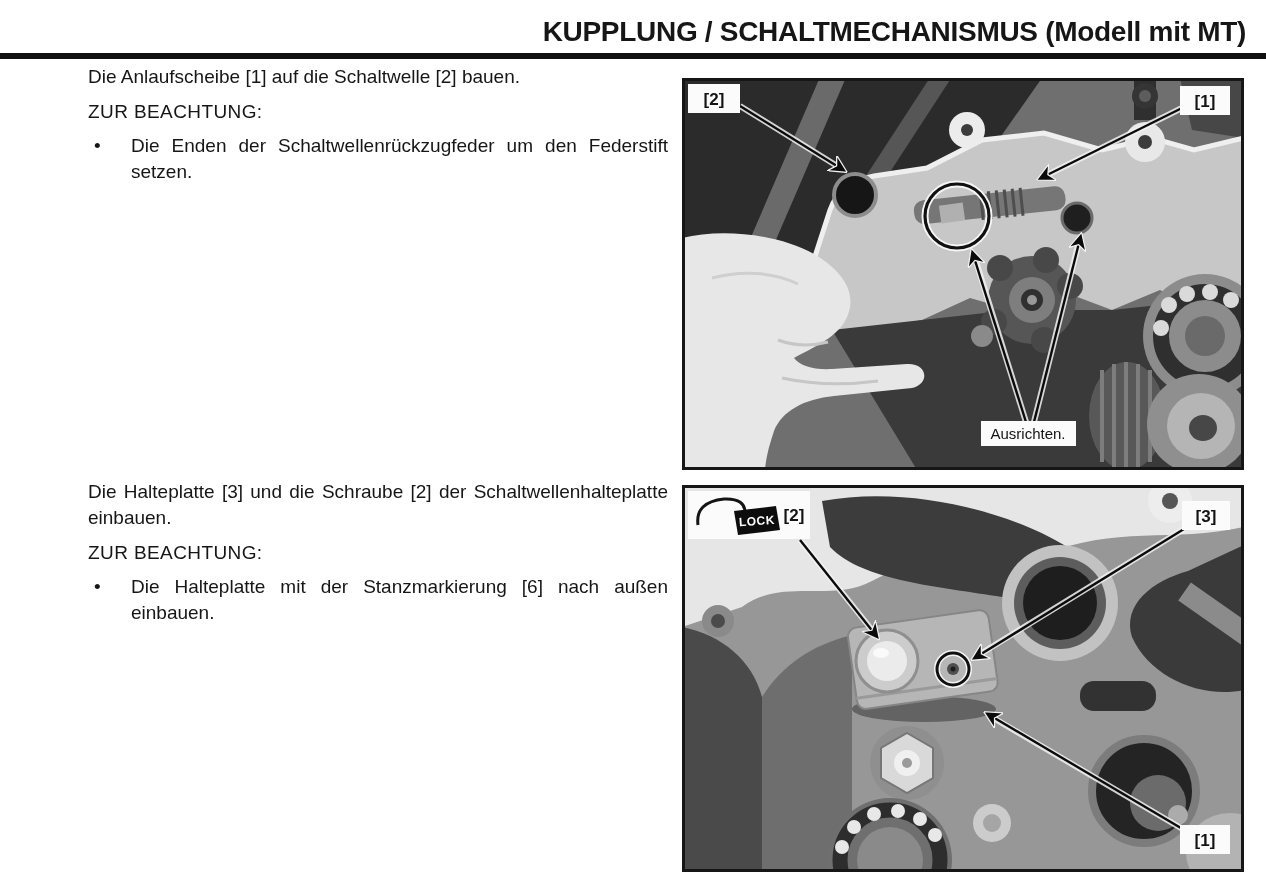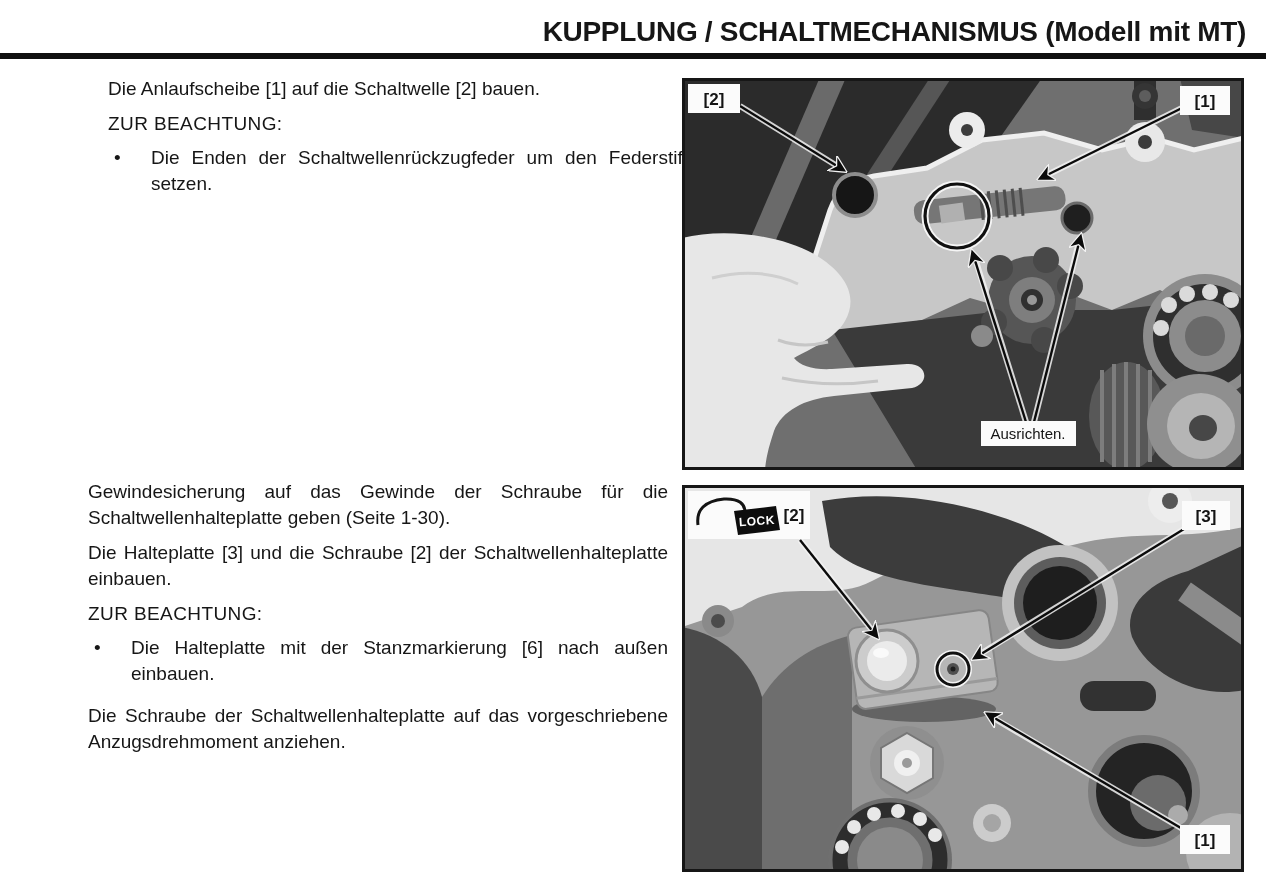--- a/index.html
+++ b/index.html
@@ -12,21 +12,21 @@
     position:absolute;top:16px;right:20px;
     font-size:28px;font-weight:bold;letter-spacing:-0.3px;white-space:nowrap;text-align:center;
   }
   .header-rule{
     position:absolute;top:53px;left:0;width:1266px;height:6px;background:#101010;
   }
   .text-col{
     position:absolute;left:88px;width:580px;
     font-size:19px;line-height:26px;
   }
-  #sec1{top:76px;margin-left:20px;}
+  #sec1{top:64px;}
   #sec2{top:479px;}
   .text-col p{margin:0 0 9px 0;text-align:justify;}
   .note-h{font-weight:normal;letter-spacing:0.4px;margin:2px 0 8px 0;}
   .bullet{display:flex;margin:0 0 16px 0;}
   .bullet .dot{width:37px;flex:none;padding-left:6px;}
   .bullet .btext{flex:1;text-align:justify;}
   .torque{font-weight:bold;margin-top:14px;white-space:nowrap;}
   .torque .tv{margin-left:22px;}
   .photo{position:absolute;left:682px;}
   #photo1{top:78px;width:562px;height:392px;}
@@ -50,28 +50,26 @@
 <div class="text-col" id="sec1">
   <p>Die Anlaufscheibe [1] auf die Schaltwelle [2] bauen.</p>
   <div class="note-h">ZUR BEACHTUNG:</div>
   <div class="bullet">
     <span class="dot">•</span>
     <span class="btext">Die Enden der Schaltwellenrückzugfeder um den Federstift setzen.</span>
   </div>
 </div>
 
 <div class="text-col" id="sec2">
-  <p>Gewindesicherung auf das Gewinde der Schraube für die Schaltwellenhalteplatte geben (Seite 1-30).</p>
   <p>Die Halteplatte [3] und die Schraube [2] der Schaltwellenhalteplatte einbauen.</p>
   <div class="note-h">ZUR BEACHTUNG:</div>
   <div class="bullet">
     <span class="dot">•</span>
     <span class="btext">Die Halteplatte mit der Stanzmarkierung [6] nach außen einbauen.</span>
   </div>
-  <p>Die Schraube der Schaltwellenhalteplatte auf das vorgeschriebene Anzugsdrehmoment anziehen.</p>
 </div>
 
 <div class="photo" id="photo1">
 <svg width="562" height="392" viewBox="0 0 562 392">
   <defs>
     <marker id="ah1" viewBox="0 0 10 10" refX="8.5" refY="5" markerWidth="7.5" markerHeight="7.5" orient="auto-start-reverse">
       <path d="M0,0 L10,5 L0,10 L3,5 Z" fill="#0b0b0b" stroke="#f2f2f2" stroke-width="0.7"></path>
     </marker>
   </defs>
 

